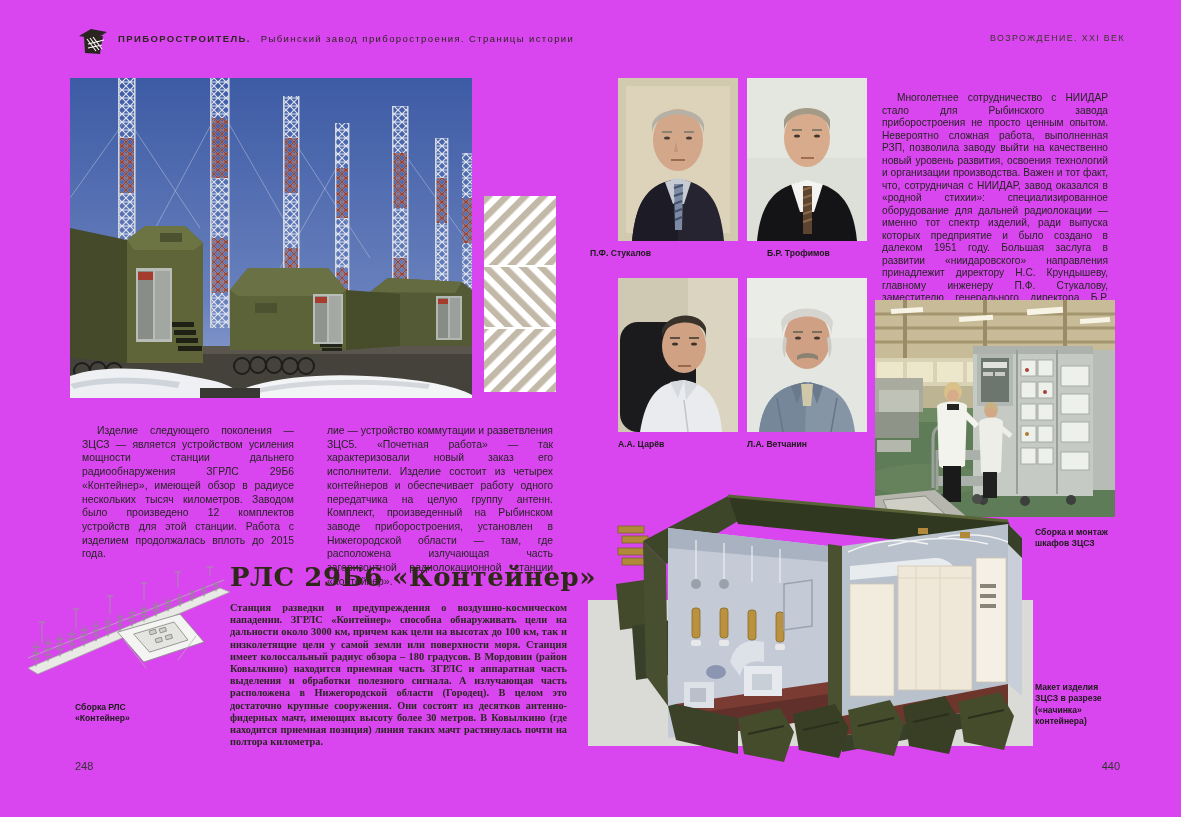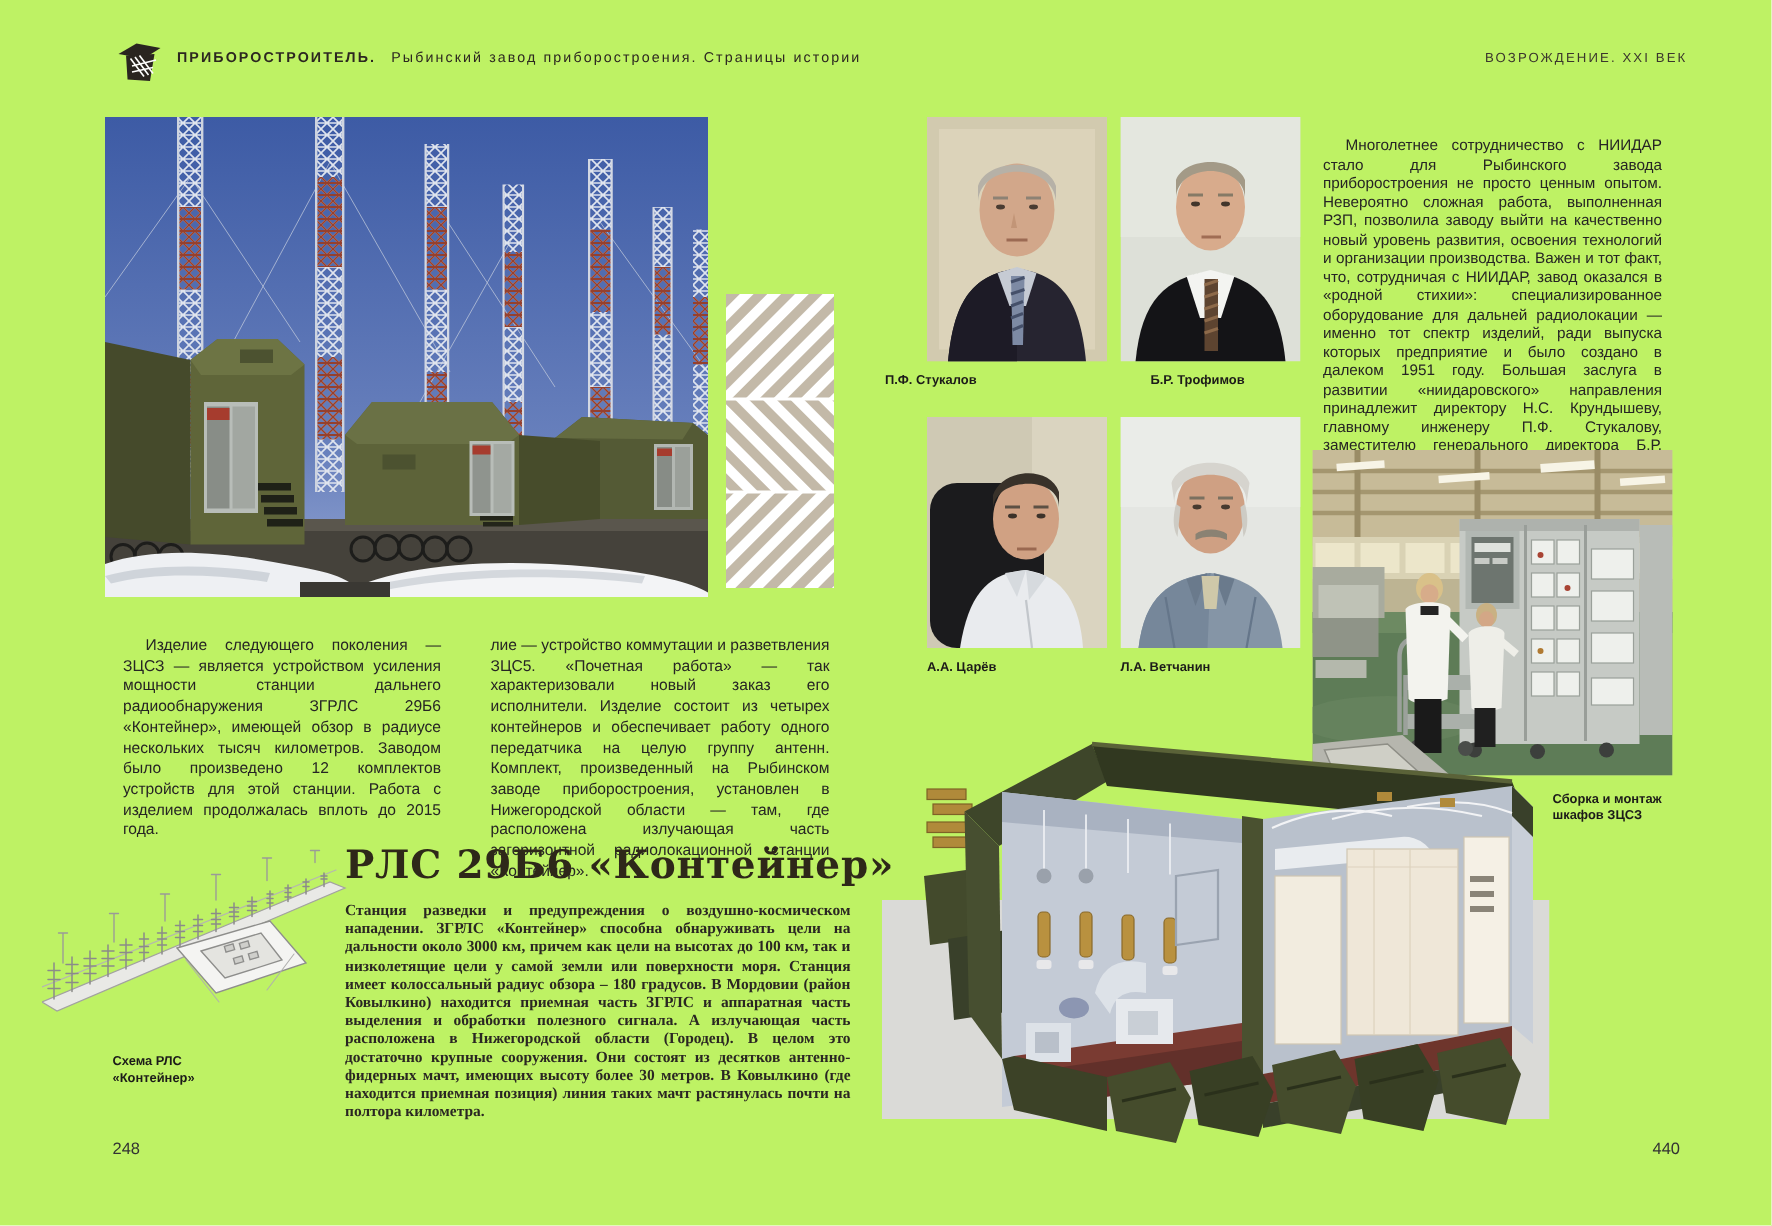--- a/index.html
+++ b/index.html
@@ -1,16 +1,16 @@
 <!DOCTYPE html>
 <html><head>
 <meta charset="utf-8">
 <style>
   html,body{margin:0;padding:0;background:#ffffff;}
-  #spread{position:relative;width:1181px;height:817px;background:#bef264;overflow:hidden;
+  #spread{position:relative;width:1181px;height:817px;background:#d946ef;overflow:hidden;
           font-family:"Liberation Sans",sans-serif;color:#222;}
   .abs{position:absolute;}
   
   .hdr{top:33px;font-size:9.5px;letter-spacing:1.4px;color:#2c2720;white-space:nowrap;}
   .hdr b{font-weight:bold;}
   
   .cap{font-size:8.6px;font-weight:bold;line-height:11.4px;color:#1c1b19;}
   
   .body{font-size:10.4px;line-height:13.7px;text-align:justify;color:#262524;}
   .body p{margin:12px;text-indent:15px;}
@@ -229,21 +229,21 @@
         <polygon points="90,66 152,48 176,76 116,96"></polygon>
         <polygon points="106,68 146,56 160,74 122,86" fill="#e4e4e0"></polygon>
         <rect x="122" y="64" width="6" height="4" transform="rotate(-16 125 66)" fill="#cfcfcb"></rect>
         <rect x="132" y="62" width="6" height="4" transform="rotate(-16 135 64)" fill="#cfcfcb"></rect>
         <rect x="128" y="72" width="6" height="4" transform="rotate(-16 131 74)" fill="#cfcfcb"></rect>
         <rect x="138" y="69" width="6" height="4" transform="rotate(-16 141 71)" fill="#cfcfcb"></rect>
         <path d="M96,74 l22,28 M168,70 l-18,24" stroke="#b0b0ae" stroke-width="0.7" fill="none"></path>
       </g>
     </svg>
   </div>
-  <div class="abs cap" style="left:75px;top:702px;width:100px;">Схема РЛС «Контейнер»</div>
+  <div class="abs cap" style="left:75px;top:702px;width:100px;">Сборка РЛС «Контейнер»</div>
 
   <div class="abs h1" style="left:230px;top:562px;">РЛС 29Б6 «Контейнер»</div>
   <div class="abs lead" style="left:230px;top:602px;width:337px;">Станция разведки и предупреждения о воздушно-космическом нападении. ЗГРЛС «Контейнер» способна обнаруживать цели на дальности около 3000 км, причем как цели на высотах до 100 км, так и низколетящие цели у самой земли или поверхности моря. Станция имеет колоссальный радиус обзора – 180 градусов. В Мордовии (район Ковылкино) находится приемная часть ЗГРЛС и аппаратная часть выделения и обработки полезного сигнала. А излучающая часть расположена в Нижегородской области (Городец). В целом это достаточно крупные сооружения. Они состоят из десятков антенно-фидерных мачт, имеющих высоту более 30 метров. В Ковылкино (где находится приемная позиция) линия таких мачт растянулась почти на полтора километра.</div>
 
   <div class="abs pagenum" style="left:75px;top:760px;">248</div>
 
   <div class="abs" style="left:618px;top:78px;width:120px;height:163px;">
     <svg width="120" height="163" viewBox="0 0 120 163">
       <rect width="120" height="163" fill="#d8cfb5"></rect>
       <rect width="120" height="163" fill="#c9bfa2" opacity="0.35"></rect>
@@ -503,16 +503,17 @@
         <polygon points="205,248 247,238 261,262 251,292 211,284" fill="#383f24"></polygon>
         <polygon points="260,244 302,234 316,258 306,290 266,282" fill="#454c2c"></polygon>
         <polygon points="315,240 357,230 371,254 361,288 321,280" fill="#383f24"></polygon>
         <polygon points="370,236 412,226 426,250 416,284 376,276" fill="#454c2c"></polygon>
         <path d="M160,268 l36,-8 M215,264 l36,-8 M270,260 l36,-8 M325,256 l36,-8 M380,252 l36,-8" stroke="#2a301b" stroke-width="2" fill="none"></path>
       </g>
 
       <polygon points="58,210 80,240 88,274 150,288 150,252 88,238 80,240" fill="#3c4227"></polygon>
     </svg>
   </div>
+  <div class="abs cap" style="left:1035px;top:682px;width:88px;z-index:3;">Макет изделия ЗЦСЗ в разрезе («начинка» контейнера)</div>
 
   <div class="abs pagenum" style="left:1085px;top:760px;width:35px;text-align:right;">440</div>
 
 </div>
 
 </body></html>

